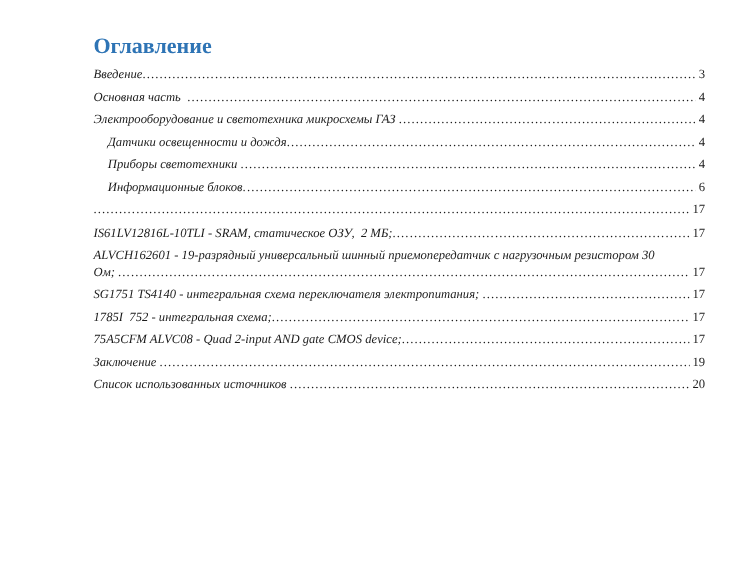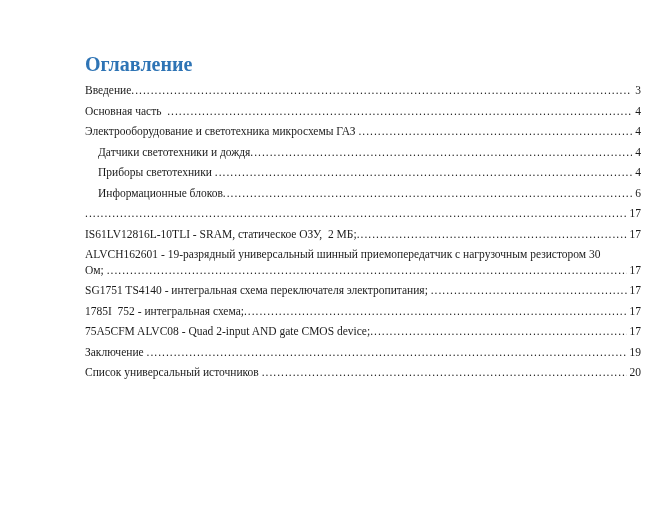--- a/index.html
+++ b/index.html
@@ -16,21 +16,21 @@
   .page {
     position: relative;
     width: 666px;
     height: 515px;
     overflow: hidden;
     background: #ffffff;
   }
   .content {
     position: absolute;
     left: 85px;
-    top: 52px;
+    top: 30px;
     width: 556px;
   }
   .toc-title {
     font-size: 20px;
     font-weight: bold;
     line-height: 24px;
     margin: 0 0 7px 0;
   }
   .toc-row {
     display: flex;
@@ -42,20 +42,21 @@
   .toc-row.lvl2 {
     padding-left: 13px;
   }
   .toc-row.wrap-first {
     display: block;
     margin-bottom: 1px;
   }
   .toc-text {
     white-space: pre;
     flex: 0 0 auto;
+    font-style: italic;
   }
   .toc-leader {
     flex: 1 1 auto;
     overflow: hidden;
     white-space: nowrap;
     letter-spacing: 1px;
   }
   .toc-leader::after {
     content: "..........................................................................................................................................................................................................................................";
   }
@@ -81,21 +82,21 @@
           <span class="toc-text">Основная часть  </span>
           <span class="toc-leader"></span>
           <span class="toc-page">4</span>
         </div>
         <div class="toc-row lvl1">
           <span class="toc-text">Электрооборудование и светотехника микросхемы ГАЗ </span>
           <span class="toc-leader"></span>
           <span class="toc-page">4</span>
         </div>
         <div class="toc-row lvl2">
-          <span class="toc-text">Датчики светотехники и дождя</span>
+          <span class="toc-text">Датчики освещенности и дождя</span>
           <span class="toc-leader"></span>
           <span class="toc-page">4</span>
         </div>
         <div class="toc-row lvl2">
           <span class="toc-text">Приборы светотехники </span>
           <span class="toc-leader"></span>
           <span class="toc-page">4</span>
         </div>
         <div class="toc-row lvl2">
           <span class="toc-text">Информационные блоков</span>
@@ -131,19 +132,19 @@
           <span class="toc-text">75A5CFM ALVC08 - Quad 2-input AND gate CMOS device;</span>
           <span class="toc-leader"></span>
           <span class="toc-page">17</span>
         </div>
         <div class="toc-row lvl1">
           <span class="toc-text">Заключение </span>
           <span class="toc-leader"></span>
           <span class="toc-page">19</span>
         </div>
         <div class="toc-row lvl1">
-          <span class="toc-text">Список универсальный источников </span>
+          <span class="toc-text">Список использованных источников </span>
           <span class="toc-leader"></span>
           <span class="toc-page">20</span>
         </div>
       </div>
   </div>
 </div>
 
 </body></html>

